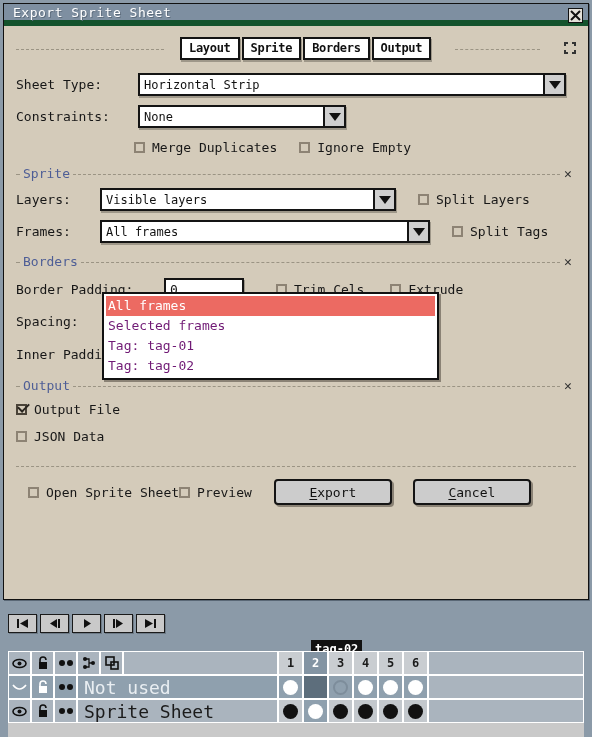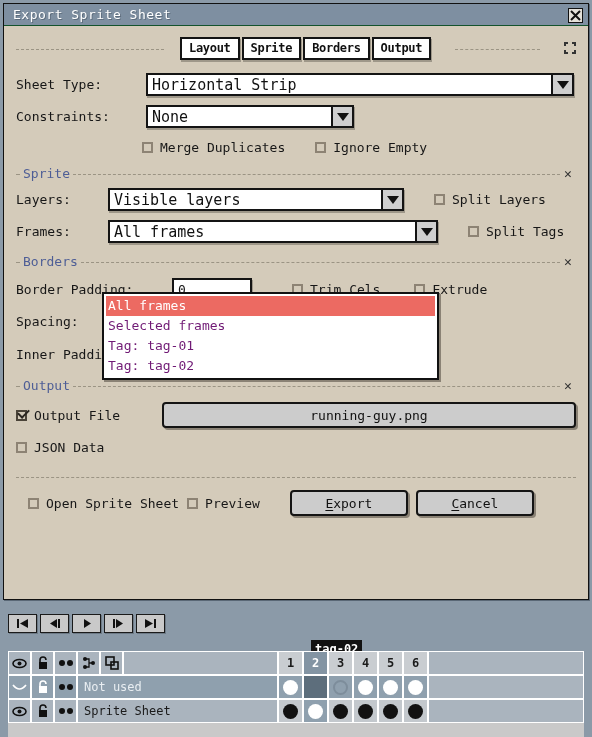--- a/index.html
+++ b/index.html
@@ -14,21 +14,21 @@
   
   .window {
     position: absolute; left: 3px; top: 3px; width: 586px; height: 597px;
     background: #d4cbba;
     border: 1px solid #111;
     box-shadow: 1px 1px 0 #5a6876;
   }
   .titlebar {
     height: 22px; background: #7e8fa1;
     display: flex; align-items: center; padding-left: 9px;
-    border-bottom: 1px solid #14532d;
+    border-bottom: 6px solid #14532d;
   }
   .titlebar .title {
     color: #ffffff; font-size: 13px; letter-spacing: 0.5px;
     text-shadow: 1px 1px 0 #5d6c7c;
   }
   .close-btn {
     position: absolute; right: 5px; top: 4px;
     width: 15px; height: 15px;
     background: #e4e1da;
     border: 1px solid #111;
@@ -55,31 +55,31 @@
     box-shadow: 1px 2px 0 #9e9789;
     cursor: pointer;
   }
   .tab-dash-right {
     flex: 1 1 auto; border-top: 1px dashed #9b9484; height: 1px; margin-top: 2px;
     margin-left: 8px; margin-right: 8px;
   }
   .expand-icon { flex: 0 0 12px; cursor: pointer; }
 
   
-  .row { display: flex; align-items: center; margin-top: 9px; gap: 8px; }
+  .row { display: flex; align-items: center; margin-top: 9px; }
   .lbl { font-size: 13px; color: #171717; }
 
   .combo {
     position: relative; height: 23px; background: #ffffff;
     border: 2px solid #141414;
     display: flex; align-items: center;
     box-shadow: 1px 2px 0 #9e9789;
   }
   .combo .val {
-    padding-left: 4px; font-size: 15px; color: #111; white-space: nowrap;
+    padding-left: 4px; font-size: 12px; color: #111; white-space: nowrap;
   }
   .combo .arrow {
     position: absolute; right: -2px; top: -2px;
     width: 23px; height: 23px; background: #cfcfcf;
     border: 2px solid #141414;
     display: flex; align-items: center; justify-content: center;
     box-shadow: 1px 2px 0 #9e9789;
     cursor: pointer;
   }
   .tri-down {
@@ -175,21 +175,21 @@
   .tl-grid { position: absolute; left: 8px; top: 43px; width: 576px; }
   .tl-row { display: flex; height: 24px; }
   .tl-cell-icon {
     width: 23px; border: 1px solid #ffffff; background: #aab4be;
     display: flex; align-items: center; justify-content: center;
     cursor: pointer;
   }
   .tl-name {
     flex: 0 0 155px; border: 1px solid #ffffff; background: #aab4be;
     display: flex; align-items: center; padding-left: 6px;
-    font-size: 12px; color: #1b1b1b; cursor: pointer;
+    font-size: 18px; color: #1b1b1b; cursor: pointer;
   }
   .tl-name.dim { color: #e9eef2; background: #8fa0ae; }
   .tl-frame {
     width: 25px; border: 1px solid #ffffff; background: #c9cdd1;
     display: flex; align-items: center; justify-content: center;
     font-size: 12px; color: #1b1b1b; font-weight: bold; cursor: pointer;
   }
   .tl-frame.active { background: #8394a3; color: #ffffff; }
   .tl-cel {
     width: 25px; border: 1px solid #ffffff; background: #c3c8cd;
@@ -340,21 +340,20 @@
         <span class="sname">Output</span>
         <div class="dash"></div>
         <span class="xclose">✕</span>
       </div>
 
       <div class="row" style="margin-top:10px">
         <div class="chk checked" style="width:138px">
           <span class="box"></span>
           <span class="ctext">Output File</span>
         </div>
-        <div class="bigbtn">running-guy.png</div>
       </div>
 
       <div class="row" style="margin-top:12px">
         <div class="chk">
           <span class="box"></span>
           <span class="ctext">JSON Data</span>
         </div>
       </div>
 
       <div class="footer-sep" style="margin-top:22px"></div>
@@ -364,21 +363,21 @@
           <span class="box"></span>
           <span class="ctext">Open Sprite Sheet</span>
         </div>
         <div class="chk" style="">
           <span class="box"></span>
           <span class="ctext">Preview</span>
         </div>
         <div class="pbtn" style="margin-left:22px">
           <span><u>E</u><span>xport</span></span>
         </div>
-        <div class="pbtn" style="margin-left:0">
+        <div class="pbtn" style="margin-left:21px">
           <span><u>C</u><span>ancel</span></span>
         </div>
       </div>
 
     </div>
 
     <div class="dropdown">
       <div class="dd-item sel">All frames</div>
       <div class="dd-item">Selected frames</div>
       <div class="dd-item">Tag: tag-01</div>

